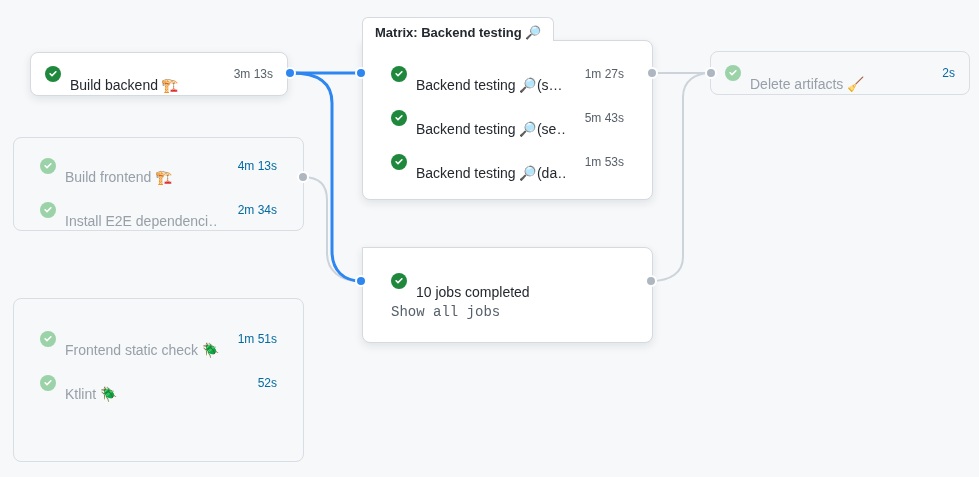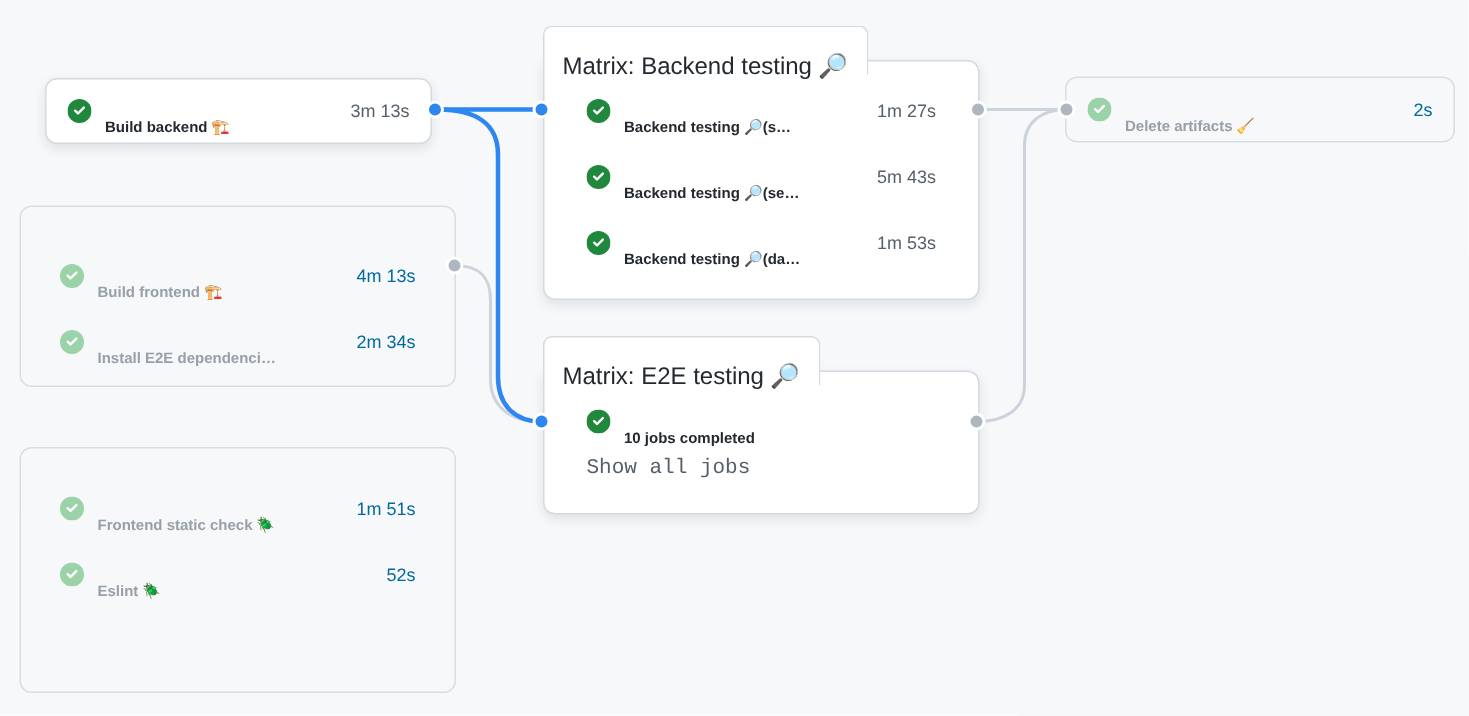--- a/index.html
+++ b/index.html
@@ -20,43 +20,44 @@
     background: var(--card-bg, #ffffff);
   }
   .card.active { box-shadow: 0 3px 8px rgba(31,35,40,0.10); }
   .card.dim { background: var(--page-bg, #f6f8fa); border-color: #d9dee4; }
   .single { display: flex; align-items: center; padding: 0 14px; gap: 9px; }
   .row {
     display: flex; align-items: center; height: 44px; gap: 9px;
     cursor: pointer; background: transparent;
   }
   .title {
-    font-size: 10px; font-weight: 700; color: var(--text-primary, #24292f);
+    font-size: 14px; font-weight: 400; color: var(--text-primary, #24292f);
     white-space: nowrap; overflow: hidden; margin-top: 22px;
   }
   .duration {
     margin-left: auto; padding-left: 10px; font-size: 12px;
     color: var(--text-muted, #57606a); white-space: nowrap;
   }
   .dim .title { color: var(--text-dim, #979fa8); }
   .dim .duration { color: #0369a1; }
   .check { width: 16px; height: 16px; flex: 0 0 16px; color: var(--success-green, #1f883d); }
   .check svg { display: block; }
   .dim .check { color: var(--success-green-dim, #9bd2a8); }
   .group { padding-left: 26px; padding-right: 26px; }
   
   .matrix { position: absolute; }
   .matrix .tab {
     position: absolute; top: 0; left: 0; z-index: 3;
-    height: 24px; line-height: 22px; padding: 16px 12px;
-    font-size: 16px; color: var(--text-primary, #24292f);
+    height: 24px; line-height: 22px; padding: 4px 12px;
+    font-size: 13px; color: var(--text-primary, #24292f);
     background: var(--card-bg, #ffffff);
     border: 1px solid var(--card-border, #d4dae0);
     border-bottom: none; border-radius: 6px 6px 0 0;
     white-space: nowrap;
+    font-weight: bold;
   }
   .matrix .body {
     position: absolute; left: 0; top: 23; z-index: 2;
     border-radius: 0 8px 8px 8px;
   }
   .mx-body { padding-left: 28px; padding-right: 28px; }
   .show-all {
     display: inline-block; margin-top: 1px; font-size: 14px;
     color: var(--text-muted, #57606a); cursor: pointer;
     background: none; border: none; font-family: Liberation Mono, monospace; padding: 0;
@@ -76,21 +77,21 @@
     <span class="check">
       <svg viewBox="0 0 16 16" width="16" height="16">
           <circle cx="8" cy="8" r="8" fill="currentColor"></circle>
           <path fill="#ffffff" d="M11.46 5.2a.8.8 0 0 1 0 1.13l-3.9 3.9a.8.8 0 0 1-1.13 0L4.54 8.35A.8.8 0 1 1 5.67 7.2l1.32 1.32 3.34-3.33a.8.8 0 0 1 1.13 0z"></path>
         </svg>
     </span>
     <span class="title">Build backend 🏗️</span>
     <span class="duration">3m 13s</span>
   </div>
 
-  <div class="card dim group" style="left:13px; top:137px; width:291px; height:121px; padding-top:24px;">
+  <div class="card dim group" style="left:13px; top:137px; width:291px; height:94px; padding-top:6px;">
     <div class="row">
       <span class="check">
         <svg viewBox="0 0 16 16" width="16" height="16">
             <circle cx="8" cy="8" r="8" fill="currentColor"></circle>
             <path fill="#ffffff" d="M11.46 5.2a.8.8 0 0 1 0 1.13l-3.9 3.9a.8.8 0 0 1-1.13 0L4.54 8.35A.8.8 0 1 1 5.67 7.2l1.32 1.32 3.34-3.33a.8.8 0 0 1 1.13 0z"></path>
           </svg>
       </span>
       <span class="title">Build frontend 🏗️</span>
       <span class="duration">4m 13s</span>
     </div>
@@ -117,21 +118,21 @@
       <span class="title">Frontend static check 🪲</span>
       <span class="duration">1m 51s</span>
     </div>
     <div class="row">
       <span class="check">
         <svg viewBox="0 0 16 16" width="16" height="16">
             <circle cx="8" cy="8" r="8" fill="currentColor"></circle>
             <path fill="#ffffff" d="M11.46 5.2a.8.8 0 0 1 0 1.13l-3.9 3.9a.8.8 0 0 1-1.13 0L4.54 8.35A.8.8 0 1 1 5.67 7.2l1.32 1.32 3.34-3.33a.8.8 0 0 1 1.13 0z"></path>
           </svg>
       </span>
-      <span class="title">Eslint 🪲</span>
+      <span class="title">Ktlint 🪲</span>
       <span class="duration">52s</span>
     </div>
   </div>
 
   <div class="matrix" style="left:362px; top:17px; width:291px; height:183px;">
     <div class="tab">Matrix: Backend testing 🔎</div>
     <div class="card active body mx-body" style="top:23px; width:291px; height:160px; padding-top:11px;">
       <div class="row">
         <span class="check">
           <svg viewBox="0 0 16 16" width="16" height="16">
@@ -159,21 +160,20 @@
               <path fill="#ffffff" d="M11.46 5.2a.8.8 0 0 1 0 1.13l-3.9 3.9a.8.8 0 0 1-1.13 0L4.54 8.35A.8.8 0 1 1 5.67 7.2l1.32 1.32 3.34-3.33a.8.8 0 0 1 1.13 0z"></path>
             </svg>
         </span>
         <span class="title">Backend testing 🔎(da…</span>
         <span class="duration">1m 53s</span>
       </div>
     </div>
   </div>
 
   <div class="matrix" style="left:362px; top:224px; width:291px; height:119px;">
-    <div class="tab">Matrix: E2E testing 🔎</div>
     <div class="card active body mx-body" style="top:23px; width:291px; height:96px; padding-top:12px;">
       <div class="row" style="height:42px;">
         <span class="check">
           <svg viewBox="0 0 16 16" width="16" height="16">
               <circle cx="8" cy="8" r="8" fill="currentColor"></circle>
               <path fill="#ffffff" d="M11.46 5.2a.8.8 0 0 1 0 1.13l-3.9 3.9a.8.8 0 0 1-1.13 0L4.54 8.35A.8.8 0 1 1 5.67 7.2l1.32 1.32 3.34-3.33a.8.8 0 0 1 1.13 0z"></path>
             </svg>
         </span>
         <span class="title">10 jobs completed</span>
       </div>

